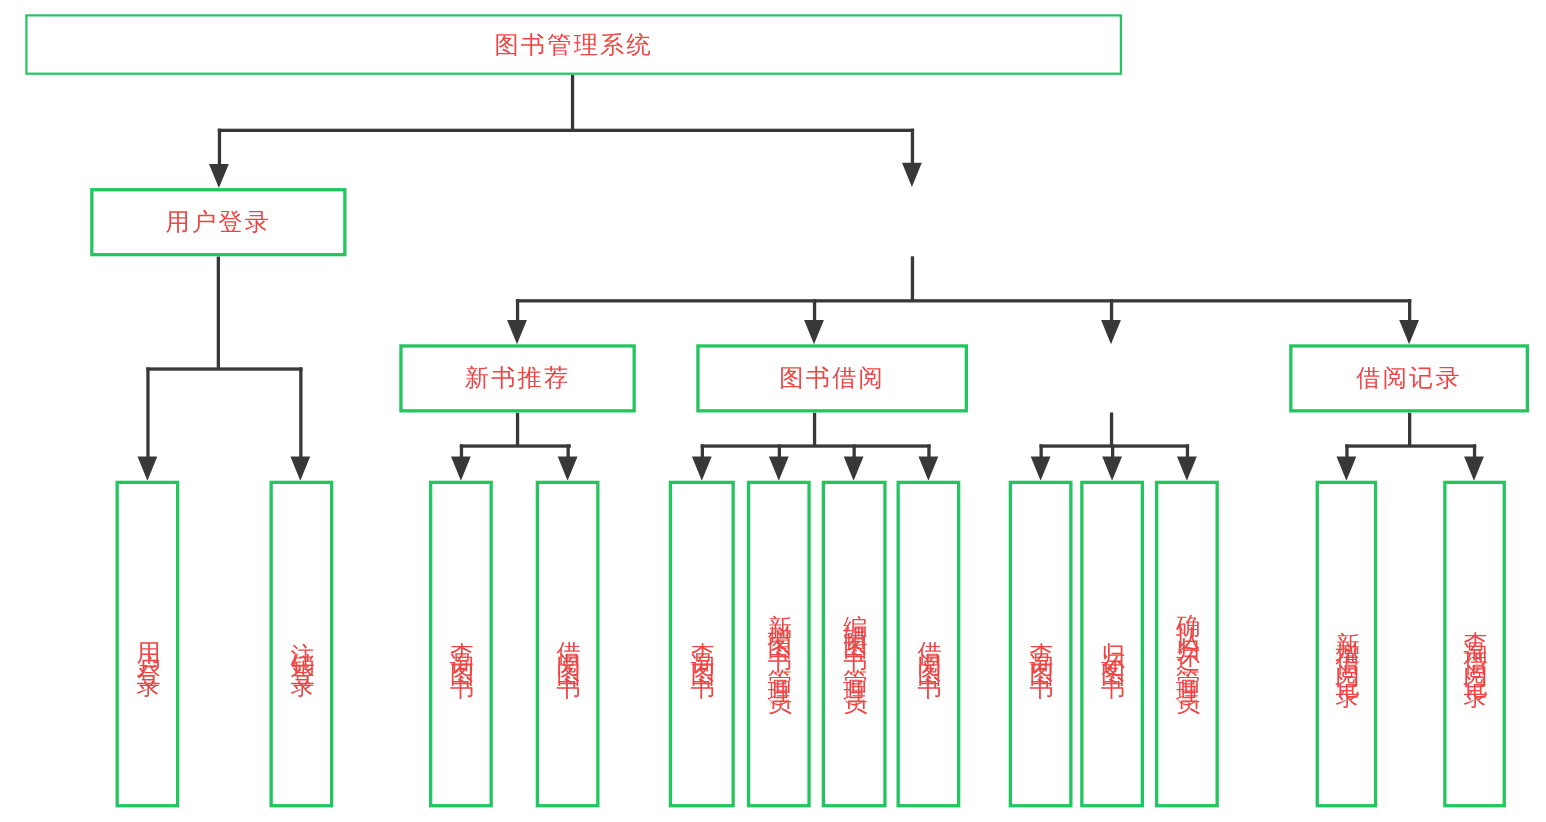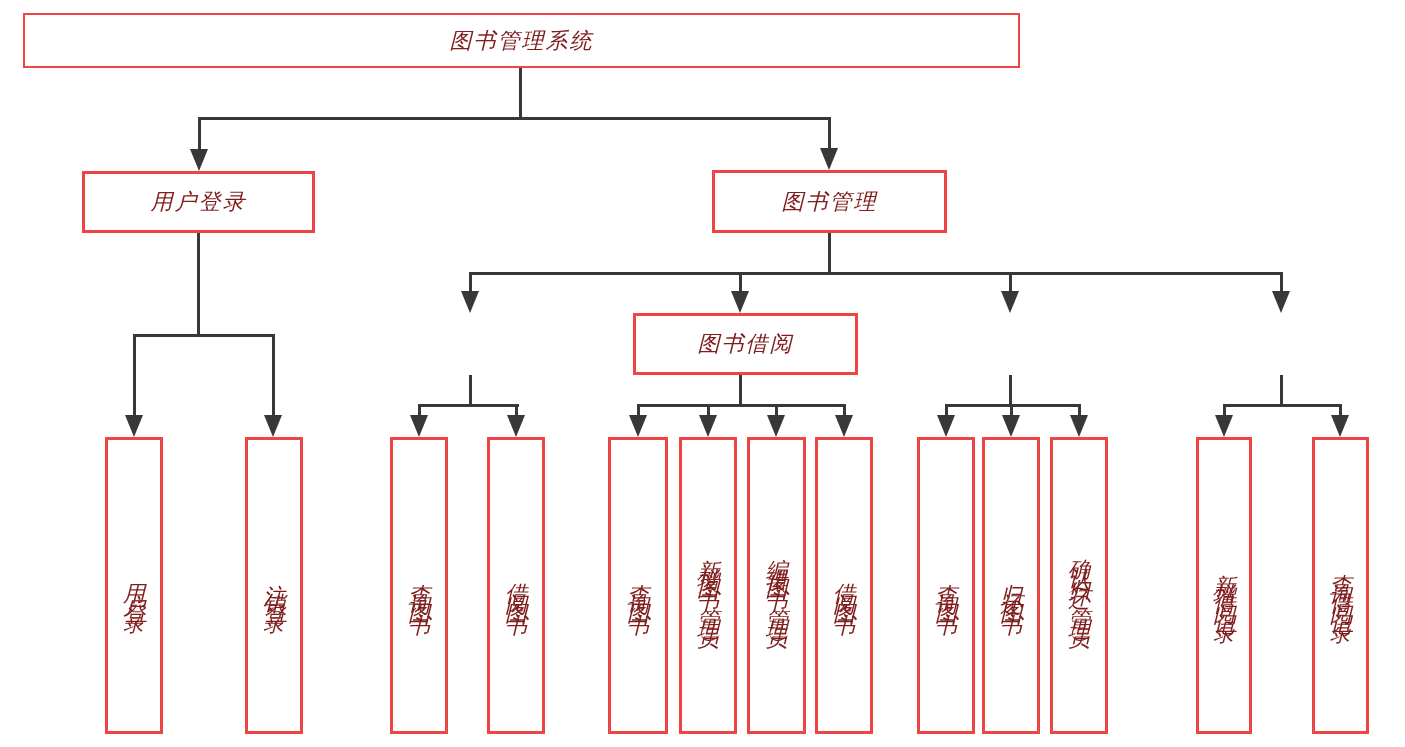--- a/index.html
+++ b/index.html
@@ -2,23 +2,23 @@
 <html><head>
 <meta charset="utf-8">
 <style>
   html,body{margin:0;padding:0;background:#ffffff;}
   .canvas{
     position:relative;width:1405px;height:747px;background:#ffffff;
     font-family:"DejaVu Sans","Liberation Sans",sans-serif;
     overflow:hidden;
   }
   .box{
-    position:absolute;background:#ffffff;border:3px solid #ef4444;
+    position:absolute;background:#ffffff;border:3px solid #22c55e;
     display:flex;align-items:center;justify-content:center;
-    color:#7f1d1d;box-sizing:border-box;font-style:italic;
+    color:#ef4444;box-sizing:border-box;
   }
   .hbox{font-size:22px;letter-spacing:2px;white-space:nowrap;}
   .rootbox{border-width:2px;}
   .vbox{
     writing-mode:vertical-rl;text-orientation:mixed;
     font-size:22px;letter-spacing:10px;line-height:1;
   }
   .line{position:absolute;background:#383838;}
   .arrow{
     position:absolute;width:0;height:0;
@@ -90,23 +90,24 @@
   <div class="line" style="left:1280px;top:375px;width:3px;height:31px;"></div>
   <div class="line" style="left:1223px;top:404px;width:119px;height:3px;"></div>
   <div class="line" style="left:1223px;top:404px;width:3px;height:14px;"></div>
   <div class="arrow" style="left:1215px;top:415px;"></div>
   <div class="line" style="left:1339px;top:404px;width:3px;height:14px;"></div>
   <div class="arrow" style="left:1331px;top:415px;"></div>
 
   <div class="box hbox rootbox" style="left:23px;top:13px;width:997px;height:55px;">图书管理系统</div>
 
   <div class="box hbox" style="left:82px;top:171px;width:233px;height:62px;">用户登录</div>
-  <div class="box hbox" style="left:712px;top:170px;width:235px;height:63px;">图书管理</div>
 
-  <div class="box hbox" style="left:633px;top:313px;width:225px;height:62px;">图书借阅</div>
+  <div class="box hbox" style="left:363px;top:313px;width:215px;height:62px;">新书推荐</div>
+  <div class="box hbox" style="left:633px;top:313px;width:247px;height:62px;">图书借阅</div>
+  <div class="box hbox" style="left:1172px;top:313px;width:218px;height:62px;">借阅记录</div>
 
   <div class="box vbox" style="left:105px;top:437px;width:58px;height:297px;">用户登录</div>
   <div class="box vbox" style="left:245px;top:437px;width:58px;height:297px;">注销登录</div>
 
   <div class="box vbox" style="left:390px;top:437px;width:58px;height:297px;">查询图书</div>
   <div class="box vbox" style="left:487px;top:437px;width:58px;height:297px;">借阅图书</div>
 
   <div class="box vbox" style="left:608px;top:437px;width:60px;height:297px;">查询图书</div>
   <div class="box vbox" style="left:679px;top:437px;width:58px;height:297px;">新增图书（管理员）</div>
   <div class="box vbox" style="left:747px;top:437px;width:59px;height:297px;">编辑图书（管理员）</div>

